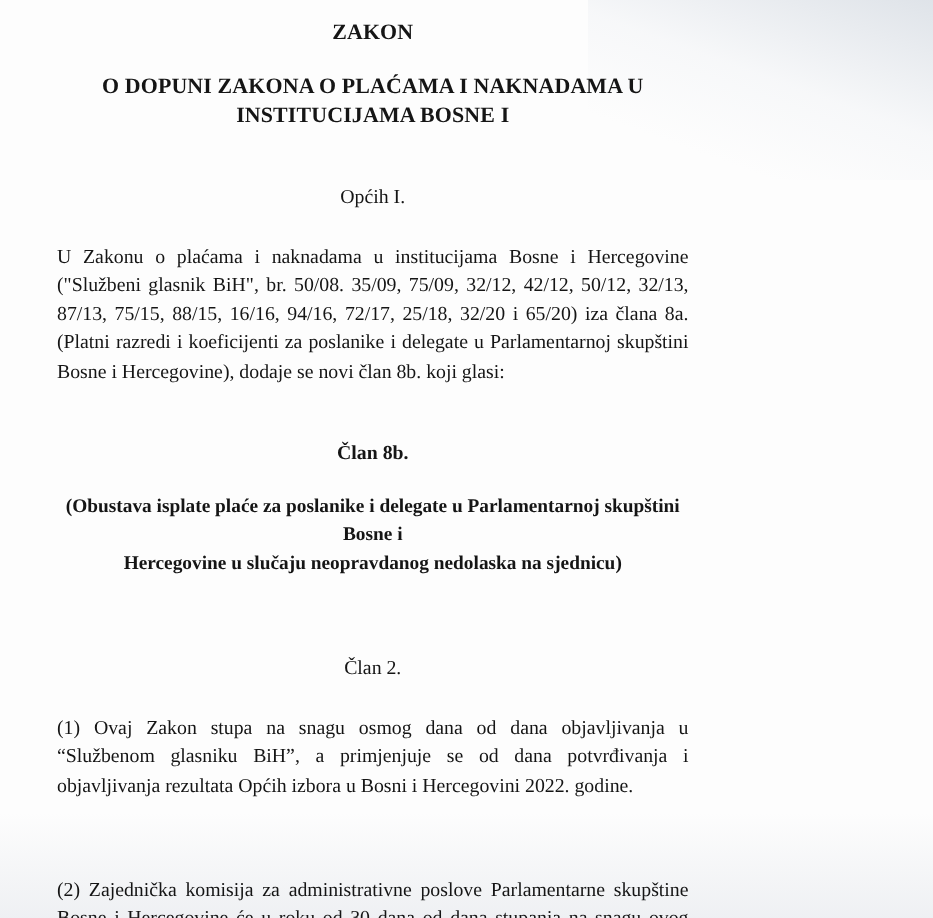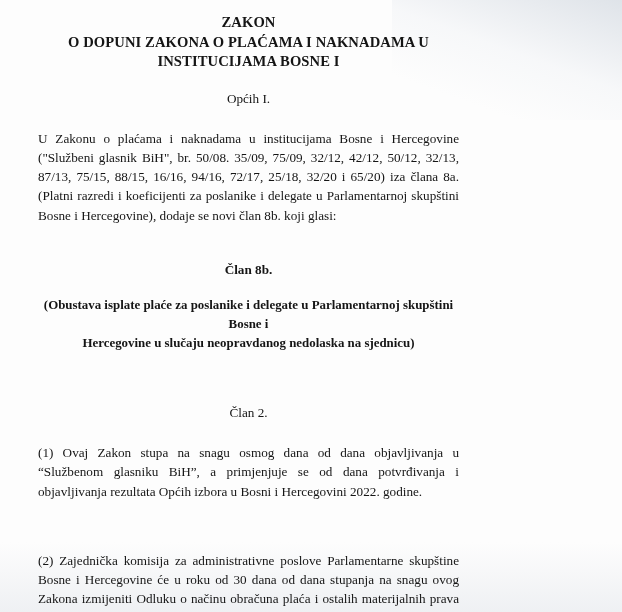--- a/index.html
+++ b/index.html
@@ -49,21 +49,21 @@
     font-size: 14.6px;
     line-height: 19.5px;
     letter-spacing: 0.1px;
     margin: 0;
   }
   .title-line-1 {
     display: block;
   }
   .title-line-2 {
     display: block;
-    margin: 0 -2px;
+    margin: 16px -2px;
   }
   .title-line-3 {
     display: block;
   }
   .article-heading {
     text-align: center;
     font-size: 13.2px;
     line-height: 17px;
     margin: 0;
     font-weight: normal;

